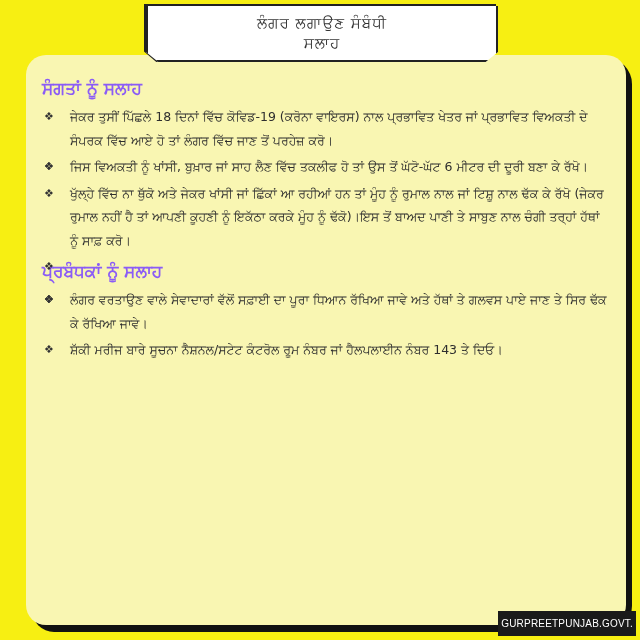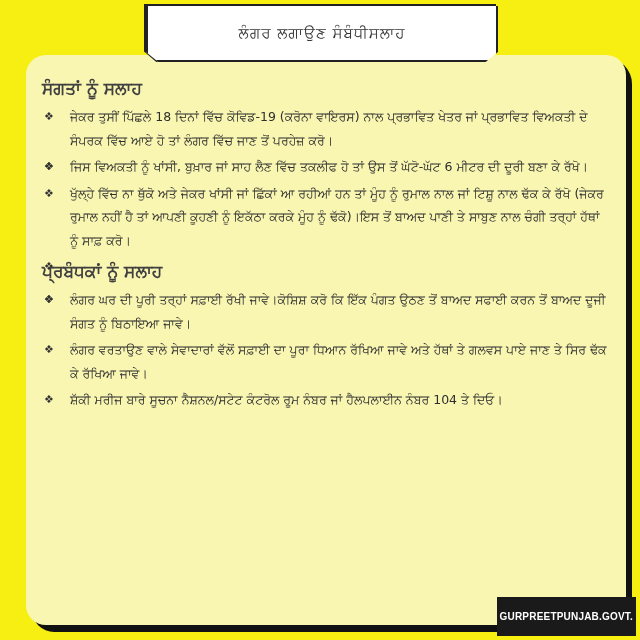--- a/index.html
+++ b/index.html
@@ -17,48 +17,48 @@
       position:absolute; left:26px; top:55px; width:600px; height:570px;
       background:#f9f6b2; border-radius:20px;
       box-sizing:border-box; padding:12px 16px 0 12px;
     }
     .title-box {
       position:absolute; left:146px; top:6px; width:348px; height:54px;
       background:#ffffff; border:2px solid #222;
       border-top:none;
       clip-path: polygon(0 0, 100% 0, 100% 82%, 96.5% 100%, 3.5% 100%, 0 82%);
       z-index:5;
-      display:flex; align-items:center; justify-content:center;text-align:center;
+      display:flex; flex-direction:column; align-items:center; justify-content:center;text-align:center;
     }
     .title-border {
       position:absolute; left:144px; top:4px; width:352px; height:58px;
       background:#222;
       clip-path: polygon(0 0, 100% 0, 100% 82%, 96.5% 100%, 3.5% 100%, 0 82%);
       z-index:4;
     }
     .title-line {
       font-size:15px; line-height:20px; color:#333; letter-spacing:1px;
     }
     .section-heading {
-      font-size:17px; font-weight:bold; color:#404040; margin:0 0 6px 4px;
+      font-size:17px; font-weight:bold; color:#8b5cf6; margin:0 0 6px 4px;
       line-height:22px;
     }
     .section-heading.second { margin-top:8px; }
     ul.items { list-style:none; margin:0; padding:0; }
     ul.items li {
       position:relative; padding-left:32px; font-size:12.5px; line-height:23.5px;
       margin-bottom:3px; color:#2e2e2e;
     }
     .bullet {
       position:absolute; left:6px; top:0; width:14px; font-size:11px; color:#333;
     }
     .watermark {
       position:absolute; right:4px; bottom:4px;
-      background:#1a1a1a; color:#fff; font-size:10px; font-weight:bold;
-      padding:14px 3px; letter-spacing:0.2px;
+      background:#1a1a1a; color:#fff; font-size:10px; font-weight:normal;
+      padding:7px 3px; letter-spacing:0.2px;
       font-family:"Liberation Sans", sans-serif;
     }
   </style>
 </head>
 <body>
 
 <div class="title-border"></div>
 <div class="title-box">
   <div class="title-line">ਲੰਗਰ ਲਗਾਉਣ ਸੰਬੰਧੀ</div>
   <div class="title-line">ਸਲਾਹ</div>
@@ -73,19 +73,19 @@
     <li><span class="bullet">❖</span><span>ਜੇਕਰ ਤੁਸੀਂ ਪਿੱਛਲੇ 18 ਦਿਨਾਂ ਵਿੱਚ ਕੋਵਿਡ-19 (ਕਰੋਨਾ ਵਾਇਰਸ) ਨਾਲ ਪ੍ਰਭਾਵਿਤ ਖੇਤਰ ਜਾਂ ਪ੍ਰਭਾਵਿਤ ਵਿਅਕਤੀ ਦੇ ਸੰਪਰਕ ਵਿੱਚ ਆਏ ਹੋ ਤਾਂ ਲੰਗਰ ਵਿੱਚ ਜਾਣ ਤੋਂ ਪਰਹੇਜ਼ ਕਰੋ।</span></li>
     <li><span class="bullet">❖</span></li>
     <li><span class="bullet">❖</span><span>ਜਿਸ ਵਿਅਕਤੀ ਨੂੰ ਖਾਂਸੀ, ਬੁਖ਼ਾਰ ਜਾਂ ਸਾਹ ਲੈਣ ਵਿੱਚ ਤਕਲੀਫ ਹੋ ਤਾਂ ਉਸ ਤੋਂ ਘੱਟੋ-ਘੱਟ 6 ਮੀਟਰ ਦੀ ਦੂਰੀ ਬਣਾ ਕੇ ਰੱਖੋ।</span></li>
     <li><span class="bullet">❖</span><span>ਖੁੱਲ੍ਹੇ ਵਿੱਚ ਨਾ ਥੁੱਕੋ ਅਤੇ ਜੇਕਰ ਖਾਂਸੀ ਜਾਂ ਛਿੱਕਾਂ ਆ ਰਹੀਆਂ ਹਨ ਤਾਂ ਮੂੰਹ ਨੂੰ ਰੁਮਾਲ ਨਾਲ ਜਾਂ ਟਿਸ਼ੂ ਨਾਲ ਢੱਕ ਕੇ ਰੱਖੋ (ਜੇਕਰ ਰੁਮਾਲ ਨਹੀਂ ਹੈ ਤਾਂ ਆਪਣੀ ਕੂਹਣੀ ਨੂੰ ਇਕੱਠਾ ਕਰਕੇ ਮੂੰਹ ਨੂੰ ਢੱਕੋ)।ਇਸ ਤੋਂ ਬਾਅਦ ਪਾਣੀ ਤੇ ਸਾਬੁਣ  ਨਾਲ ਚੰਗੀ ਤਰ੍ਹਾਂ ਹੱਥਾਂ ਨੂੰ ਸਾਫ਼ ਕਰੋ।</span></li>
     <li><span class="bullet">❖</span></li>
   </ul>
 
   <div class="section-heading second">ਪ੍ਰਬੰਧਕਾਂ ਨੂੰ ਸਲਾਹ</div>
   <ul class="items">
     <li><span class="bullet">❖</span></li>
-    <li><span class="bullet">❖</span><span>ਲੰਗਰ ਘਰ ਦੀ ਪੂਰੀ ਤਰ੍ਹਾਂ ਸਫ਼ਾਈ ਰੱਖੀ ਜਾਵੇ।ਕੋਸ਼ਿਸ਼ ਕਰੋ ਕਿ ਇੱਕ ਪੰਗਤ ਉਠਣ ਤੋਂ ਬਾਅਦ ਸਫਾਈ ਕਰਨ ਤੋਂ ਬਾਅਦ ਦੂਜੀ ਸੰਗਤ ਨੂੰ ਬਿਠਾਇਆ ਜਾਵੇ।</span></li>
+    <li><span class="bullet">❖</span></li>
     <li><span class="bullet">❖</span><span>ਲੰਗਰ ਵਰਤਾਉਣ ਵਾਲੇ ਸੇਵਾਦਾਰਾਂ ਵੱਲੋਂ ਸਫ਼ਾਈ ਦਾ ਪੂਰਾ ਧਿਆਨ ਰੱਖਿਆ ਜਾਵੇ ਅਤੇ ਹੱਥਾਂ ਤੇ ਗਲਵਸ ਪਾਏ ਜਾਣ ਤੇ ਸਿਰ ਢੱਕ ਕੇ ਰੱਖਿਆ ਜਾਵੇ।</span></li>
-    <li><span class="bullet">❖</span><span>ਸ਼ੱਕੀ ਮਰੀਜ ਬਾਰੇ ਸੂਚਨਾ ਨੈਸ਼ਨਲ/ਸਟੇਟ ਕੰਟਰੋਲ ਰੂਮ ਨੰਬਰ ਜਾਂ ਹੈਲਪਲਾਈਨ ਨੰਬਰ 104 ਤੇ ਦਿਓ।</span></li>
+    <li><span class="bullet">❖</span><span>ਸ਼ੱਕੀ ਮਰੀਜ ਬਾਰੇ ਸੂਚਨਾ ਨੈਸ਼ਨਲ/ਸਟੇਟ ਕੰਟਰੋਲ ਰੂਮ ਨੰਬਰ ਜਾਂ ਹੈਲਪਲਾਈਨ ਨੰਬਰ 143 ਤੇ ਦਿਓ।</span></li>
   </ul>
 </div>
 
 <div class="watermark">GURPREETPUNJAB.GOVT.</div>
 
 </body></html>

